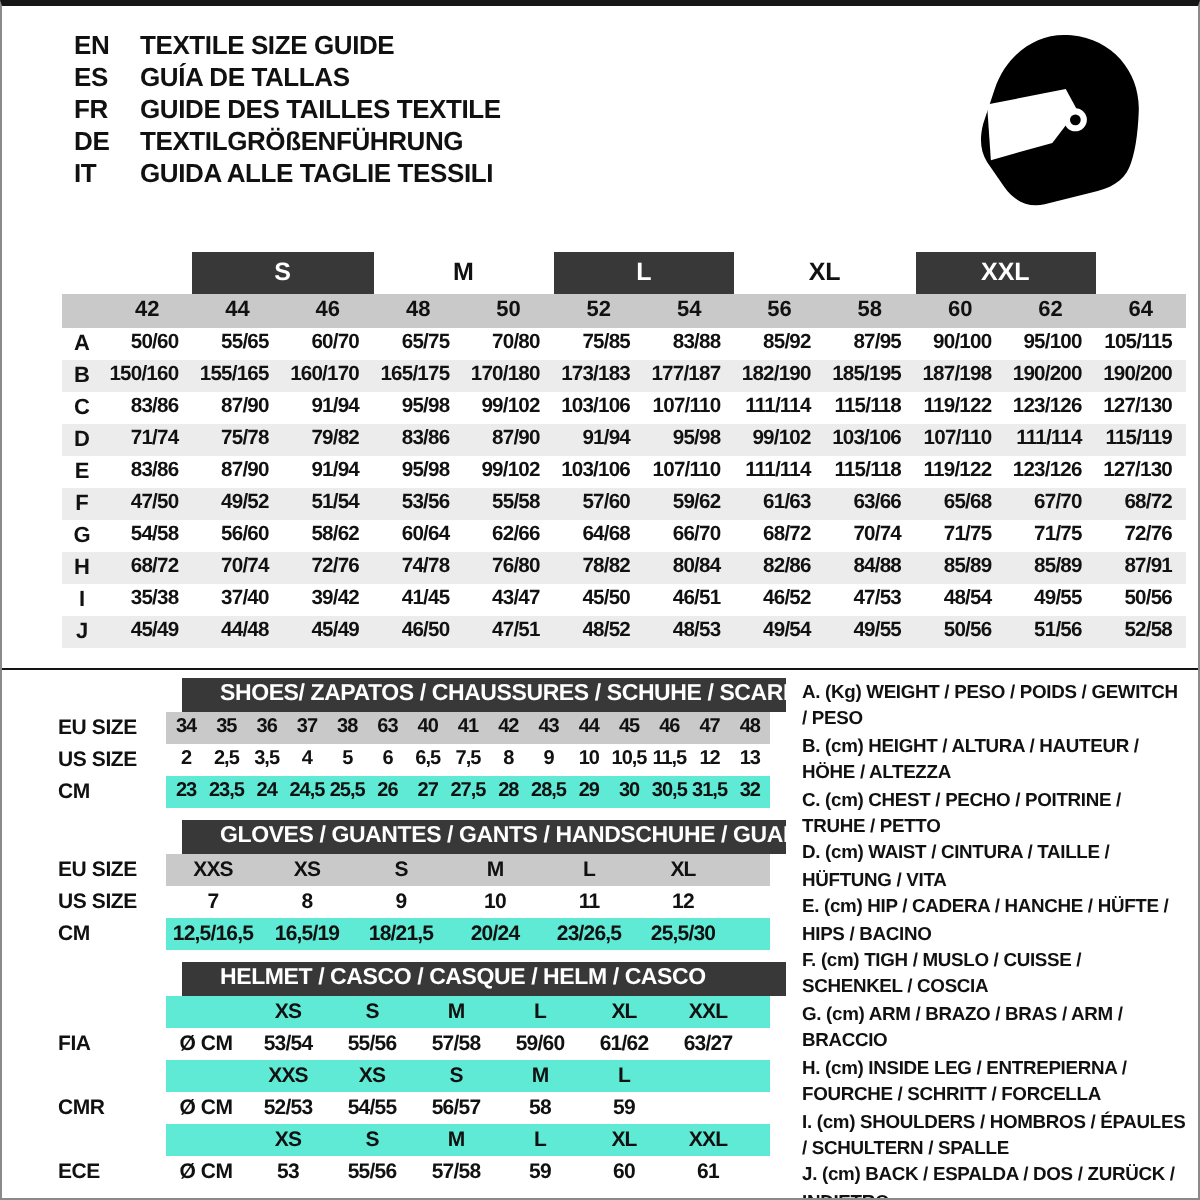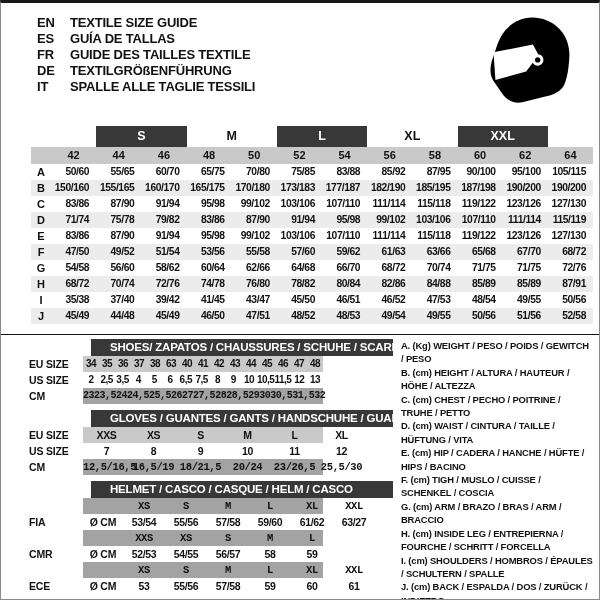--- a/index.html
+++ b/index.html
@@ -32,29 +32,29 @@
   
   .section{position:absolute;left:0;width:600px;}
   .shoes-section{top:336px;}
   .gloves-section{top:407px;}
   .helmet-section{top:478px;}
   .bar{margin-left:90px;width:302px;height:17px;box-sizing:border-box;background:#383838;color:#fff;
        font-weight:bold;font-size:11.5px;line-height:17px;padding-left:19px;letter-spacing:-0.2px;
        white-space:nowrap;overflow:hidden;}
   .srow{display:flex;height:16px;line-height:16px;font-weight:bold;}
   .slabel{width:54px;margin-left:28px;font-size:10.5px;letter-spacing:-0.2px;white-space:nowrap;}
-  .scells{width:240px;display:grid;font-size:10.5px;}
+  .scells{width:302px;display:grid;font-size:10.5px;}
   .scell{text-align:center;letter-spacing:-0.4px;white-space:nowrap;}
   .shoes-grid{grid-template-columns:repeat(15,1fr);}
   .shoes-grid .scell{font-size:10px;letter-spacing:-0.5px;}
   .gloves-grid{grid-template-columns:repeat(6,47px);}
   .helmet-grid{grid-template-columns:40px repeat(6,42px);}
   .helmet-grid .unit{text-align:center;letter-spacing:-0.2px;}
   .shade-gray{background:#c9c9c9;}
-  .shade-light{background:#a3a3a3;font-family:Liberation Mono, monospace;}
+  .shade-light{background:#5eead4;}
 
   
   .legend{position:absolute;left:400px;top:336px;width:192px;font-weight:bold;font-size:9.4px;
           line-height:13.4px;letter-spacing:-0.15px;}
 </style>
 </head>
 <body>
 
 <div class="page">
 
@@ -70,21 +70,21 @@
       <div class="lang-row">
         <span class="lang-code">FR</span>
         <span class="lang-title">GUIDE DES TAILLES TEXTILE</span>
       </div>
       <div class="lang-row">
         <span class="lang-code">DE</span>
         <span class="lang-title">TEXTILGRÖßENFÜHRUNG</span>
       </div>
       <div class="lang-row">
         <span class="lang-code">IT</span>
-        <span class="lang-title">SPALLE ALLE TAGLIE TESSILI</span>
+        <span class="lang-title">GUIDA ALLE TAGLIE TESSILI</span>
       </div>
     </div>
 
   <svg class="helmet-svg" width="96" height="102" viewBox="0 0 100 100" aria-hidden="true">
     <path d="M56 8 C78 10 92 28 91 48 C90.5 60 89 70 86 77 C83 84 76 88 66 90 L42 96 C33 98 26 94 21 87 L12 74 C8.5 68 8 62 10 54 L16 36 C22 18 38 6 56 8 Z" fill="#000"></path>
     <polygon points="12,44 53,36 59,47 46,64 14,73" fill="#fff"></polygon>
     <circle cx="58" cy="52" r="6" fill="#fff"></circle>
     <circle cx="58" cy="52" r="2.8" fill="#000"></circle>
   </svg>
 

